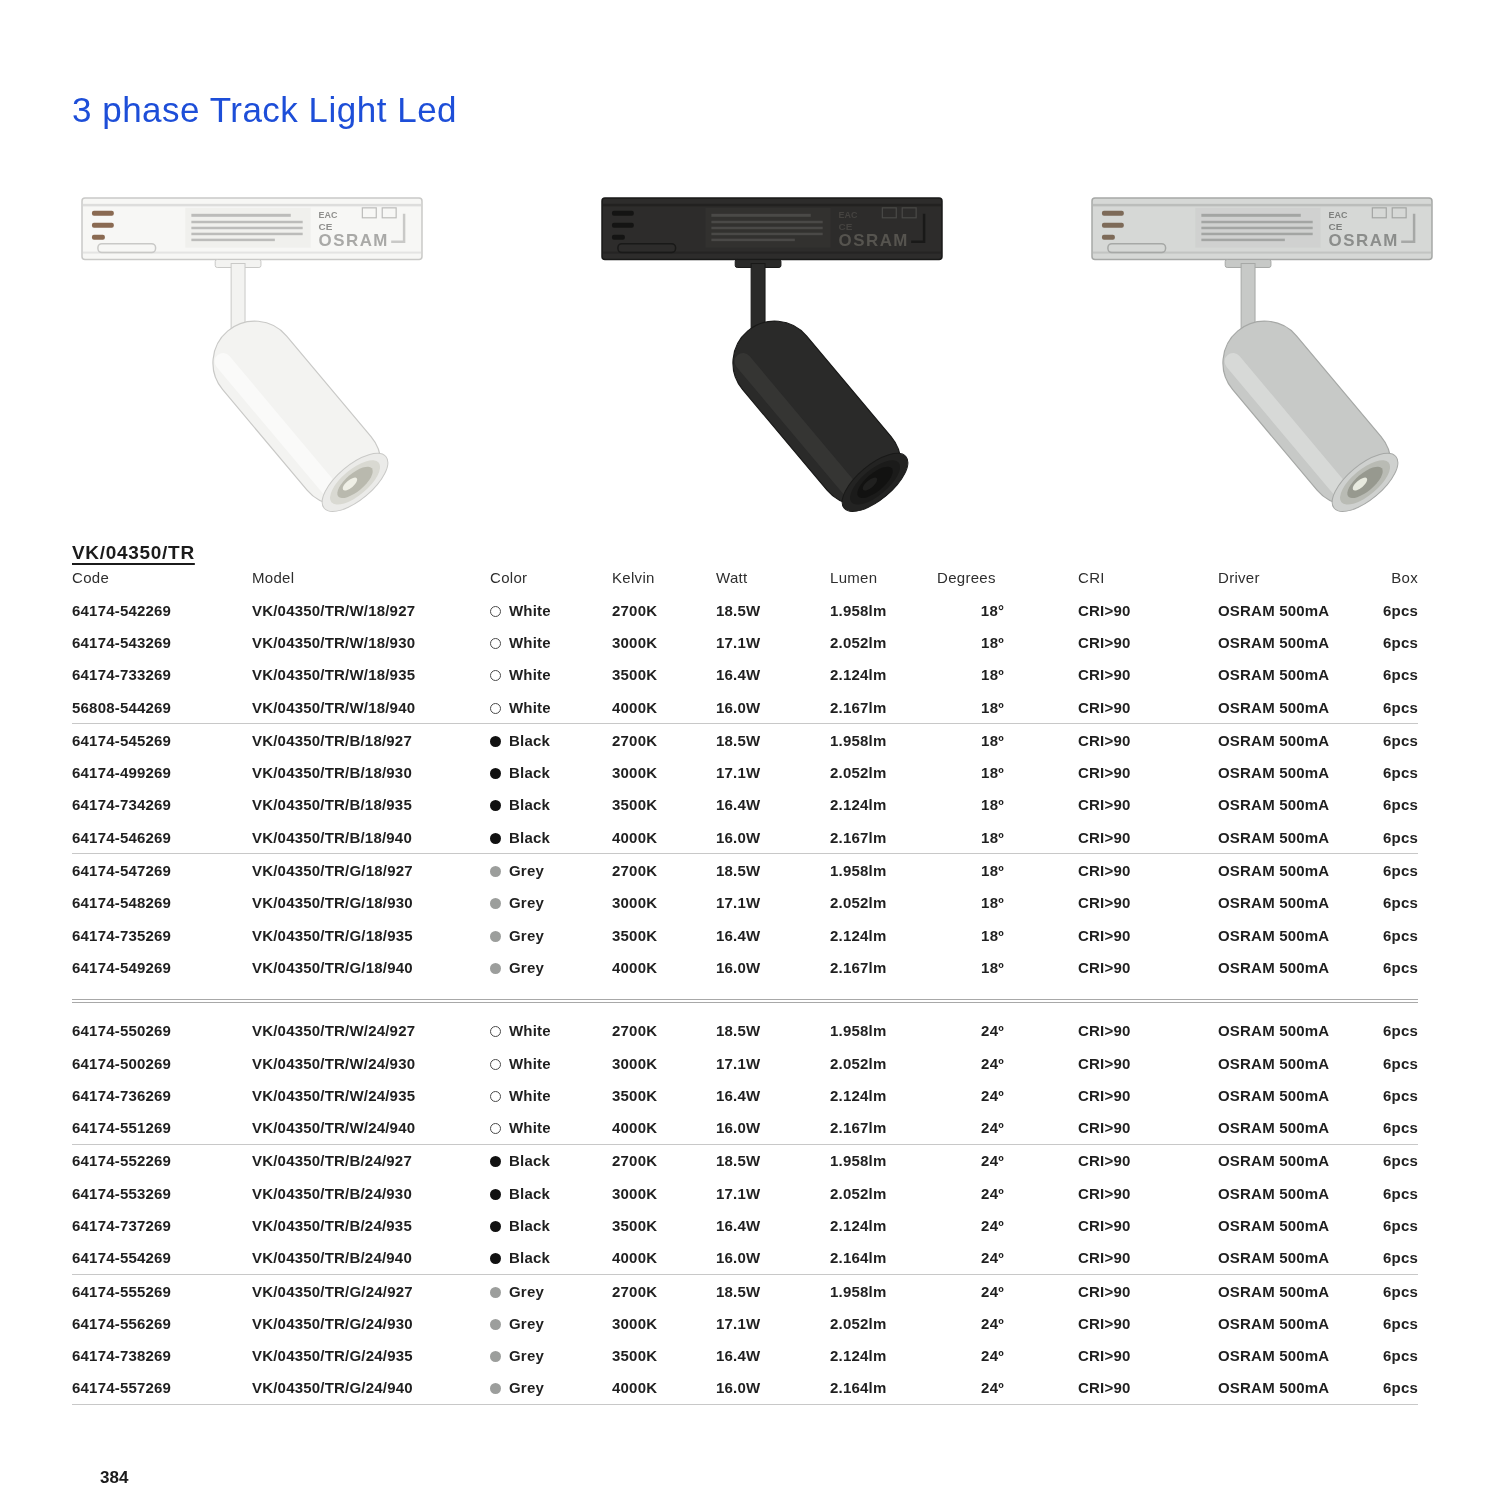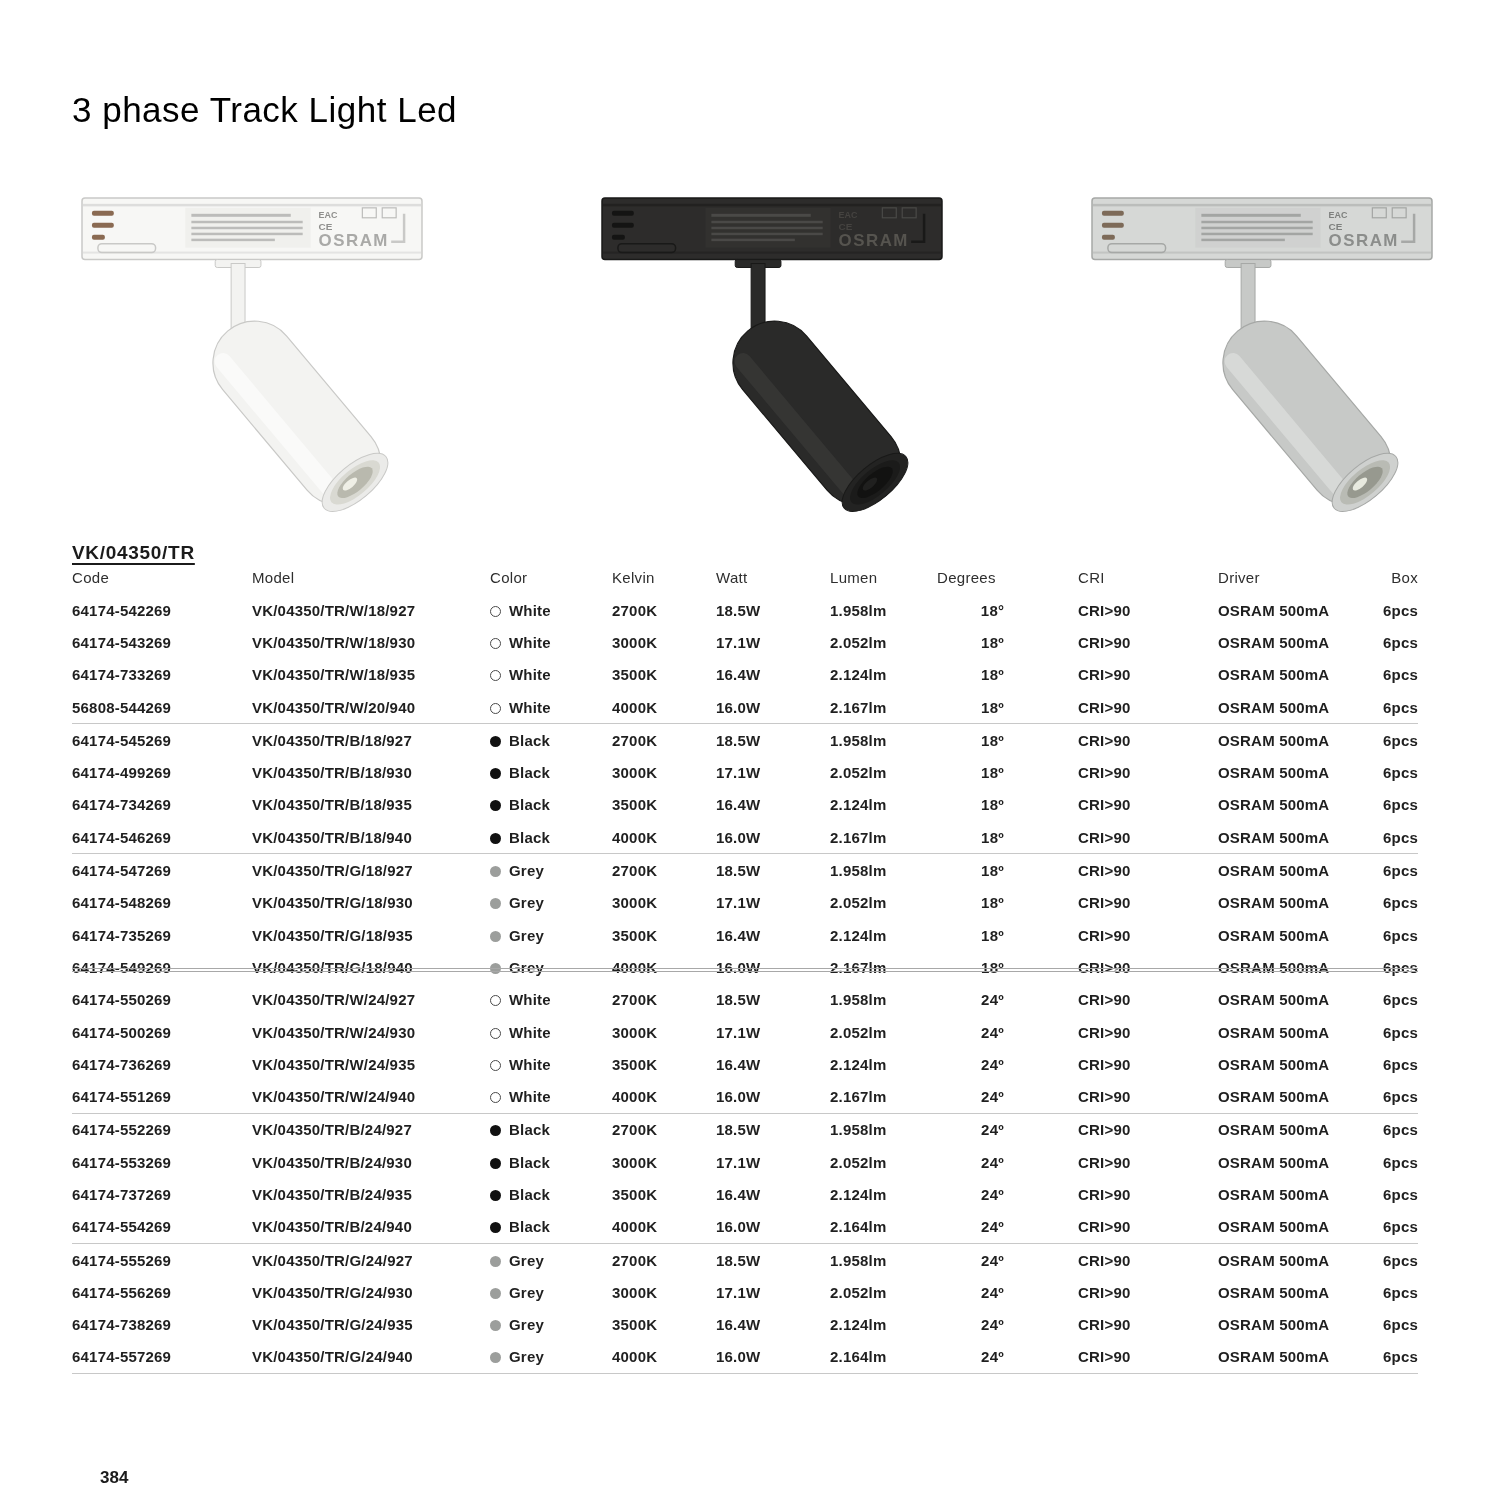--- a/index.html
+++ b/index.html
@@ -1,20 +1,20 @@
 <!DOCTYPE html>
 <html style="--text: #1f1f1f; --line-thin: #c8c8c8; --line-thick: #a8a8a8; --dot-white-border: #4a4a4a; --dot-black: #111111; --dot-grey: #9c9e9c;"><head>
 <meta charset="utf-8">
 <style>
   html,body{margin:0;padding:0;background:#ffffff;}
   body{width:1500px;height:1500px;position:relative;overflow:hidden;
        font-family:"Liberation Sans",sans-serif;color:var(--text,#1f1f1f);}
 
   .page-title{position:absolute;left:72px;top:90px;font-size:35px;font-weight:400;
-              letter-spacing:0.5px;color:#000000;}
+              letter-spacing:0.5px;color:#1d4ed8;}
 
   .product-figure{position:absolute;top:182px;width:372px;height:338px;}
   .product-figure.p1{left:66px;}
   .product-figure.p2{left:586px;}
   .product-figure.p3{left:1076px;}
   .brand-text{font-family:"Liberation Sans",sans-serif;font-weight:700;font-size:17px;
               letter-spacing:1.5px;}
   .marks-text{font-family:"Liberation Sans",sans-serif;font-weight:700;}
 
   .model-code{position:absolute;left:72px;top:542px;font-size:19px;font-weight:700;
@@ -26,21 +26,21 @@
     grid-template-columns:180px 238px 122px 104px 114px 107px 141px 140px 159px 1fr;
     align-items:center;}
   .thead{height:33px;font-size:15px;font-weight:400;color:#2e2e2e;letter-spacing:0.3px;}
   .thead .c6{padding-right:0;}
   .thead .c9{text-align:right;}
   .tbody{border-bottom:1px solid var(--line-thin,#c8c8c8);}
   .trow{height:32.3px;font-size:15px;font-weight:600;letter-spacing:0.2px;color:var(--text,#1f1f1f);}
   .trow .c6{text-align:center;padding-right:30px;}
   .trow .c9{text-align:right;}
   .trow.sep-thin{border-top:1px solid var(--line-thin,#c8c8c8);}
-  .trow.sep-thick{position:relative;}
+  .trow.sep-thick{margin-top:31px;position:relative;}
   .trow.sep-thick::before{content:"";position:absolute;left:0;right:0;top:-16px;
     border-top:4px double var(--line-thick,#a8a8a8);}
   .cell{white-space:nowrap;overflow:visible;}
 
   .dot{width:11px;height:11px;border-radius:50%;display:inline-block;margin-right:8px;
        vertical-align:-1px;box-sizing:border-box;}
   .dot.white{border:1.5px solid var(--dot-white-border,#4a4a4a);background:#ffffff;}
   .dot.black{background:var(--dot-black,#111111);}
   .dot.grey{background:var(--dot-grey,#9c9e9c);}
   .cell em{font-style:normal;}
@@ -168,21 +168,21 @@
         <span class="cell c3">3500K</span>
         <span class="cell c4">16.4W</span>
         <span class="cell c5">2.124lm</span>
         <span class="cell c6">18º</span>
         <span class="cell c7">CRI&gt;90</span>
         <span class="cell c8">OSRAM 500mA</span>
         <span class="cell c9">6pcs</span>
       </div>
       <div class="trow">
         <span class="cell c0">56808-544269</span>
-        <span class="cell c1">VK/04350/TR/W/20/940</span>
+        <span class="cell c1">VK/04350/TR/W/18/940</span>
         <span class="cell c2"><i class="dot white"></i><em>White</em></span>
         <span class="cell c3">4000K</span>
         <span class="cell c4">16.0W</span>
         <span class="cell c5">2.167lm</span>
         <span class="cell c6">18º</span>
         <span class="cell c7">CRI&gt;90</span>
         <span class="cell c8">OSRAM 500mA</span>
         <span class="cell c9">6pcs</span>
       </div>
       <div class="trow sep-thin">

